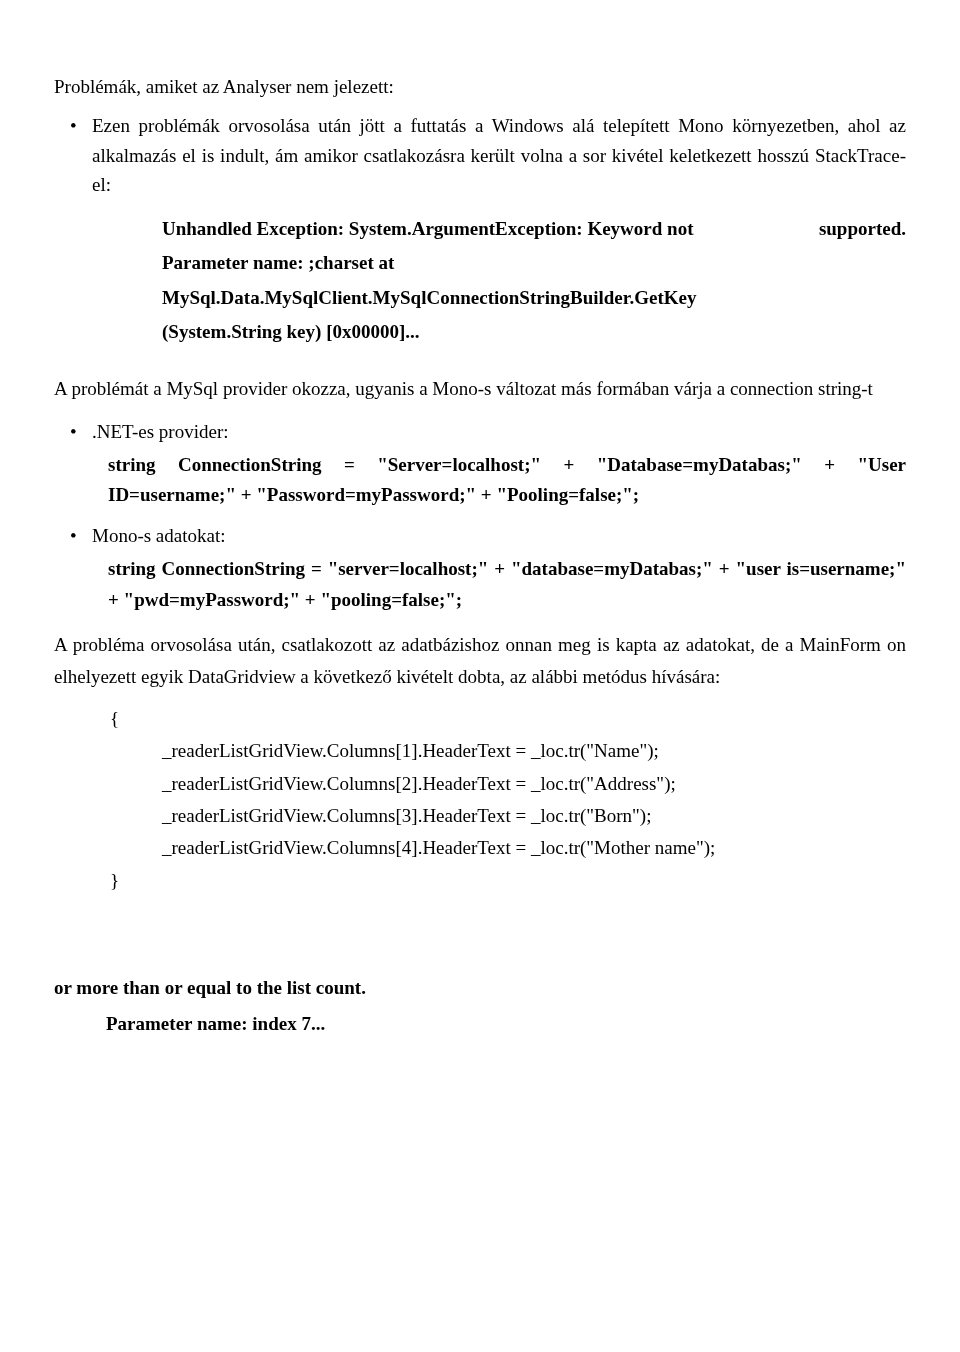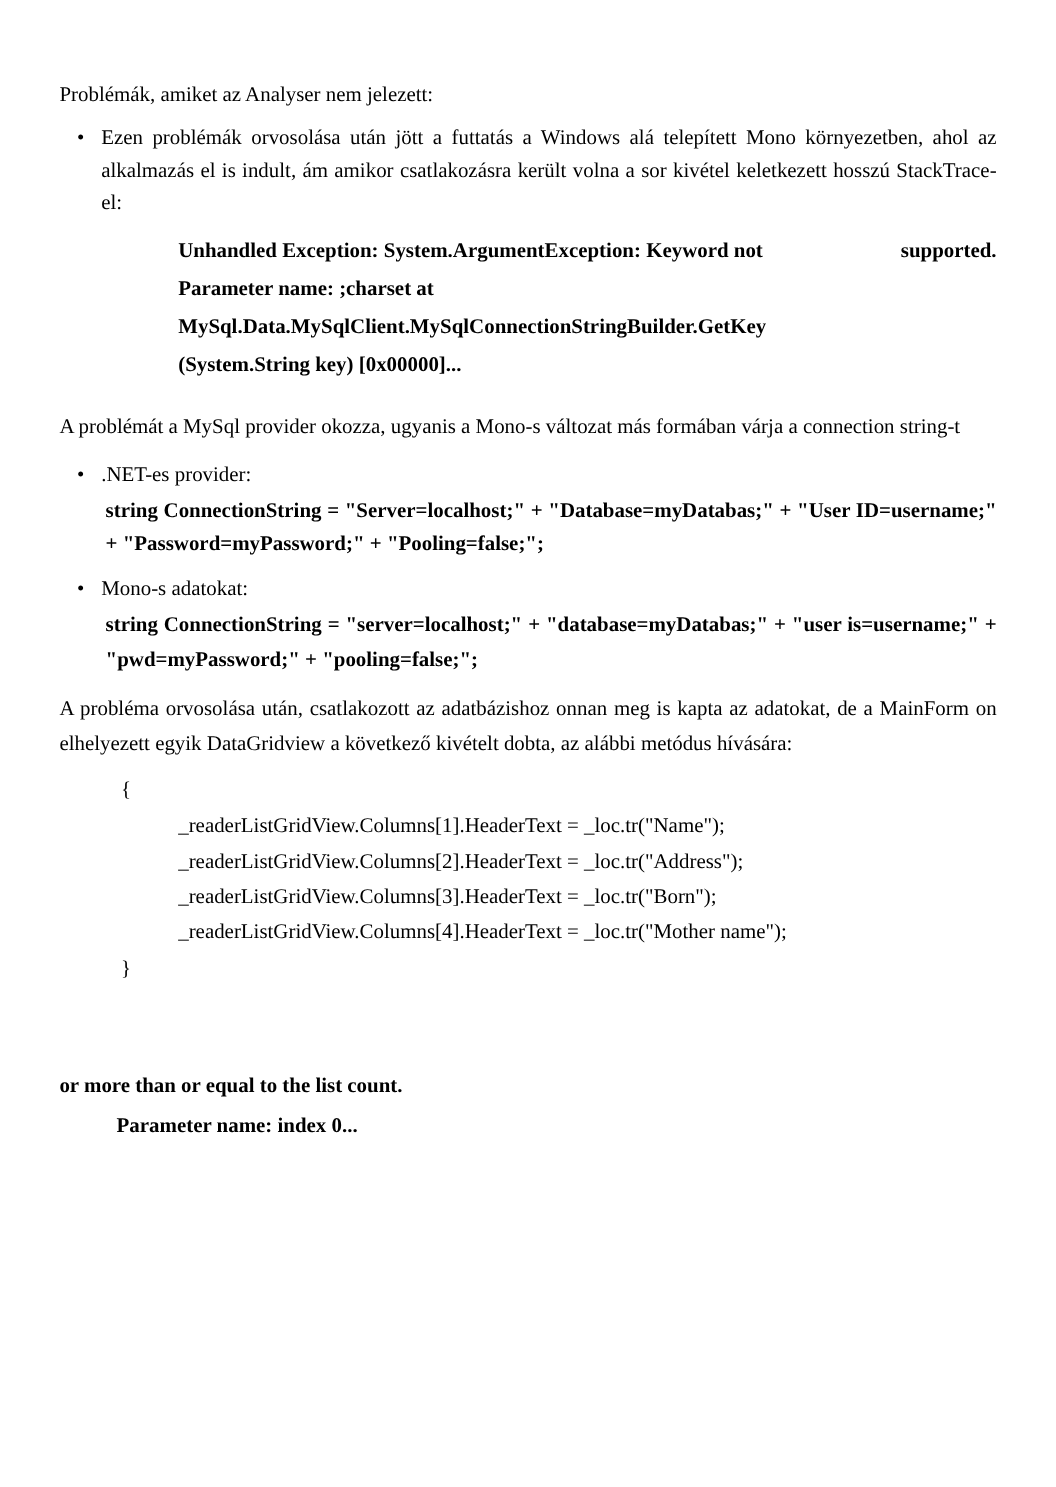--- a/index.html
+++ b/index.html
@@ -48,21 +48,21 @@
     .right-word {
       float: right;
     }
     .clear { clear: both; }
     .justify {
       text-align: justify;
     }
     .code-bold {
       font-weight: bold;
       padding-left: 60px;
-      margin: 4px 0 10px 4px;
+      margin: 4px 0 10px 16px;
       line-height: 1.6;
     }
     .code-snippet {
       margin: 10px 0 4px 0;
     }
     .code-line {
       margin: 3px 0;
     }
     .brace {
       padding-left: 56px;
@@ -140,14 +140,14 @@
   <div class="code-line indent1">_readerListGridView.Columns[3].HeaderText = _loc.tr("Born");</div>
   <div class="code-line indent1">_readerListGridView.Columns[4].HeaderText = _loc.tr("Mother name");</div>
   <div class="code-line brace">}</div>
 </div>
 
 <div class="spacer-lg"></div>
 <div class="spacer-lg"></div>
 
 <div class="exception2">
   <div class="l2">or more than or equal to the list count.</div>
-  <div class="l3">Parameter name: index 0...</div>
+  <div class="l3">Parameter name: index 7...</div>
 </div>
 
 </body></html>

